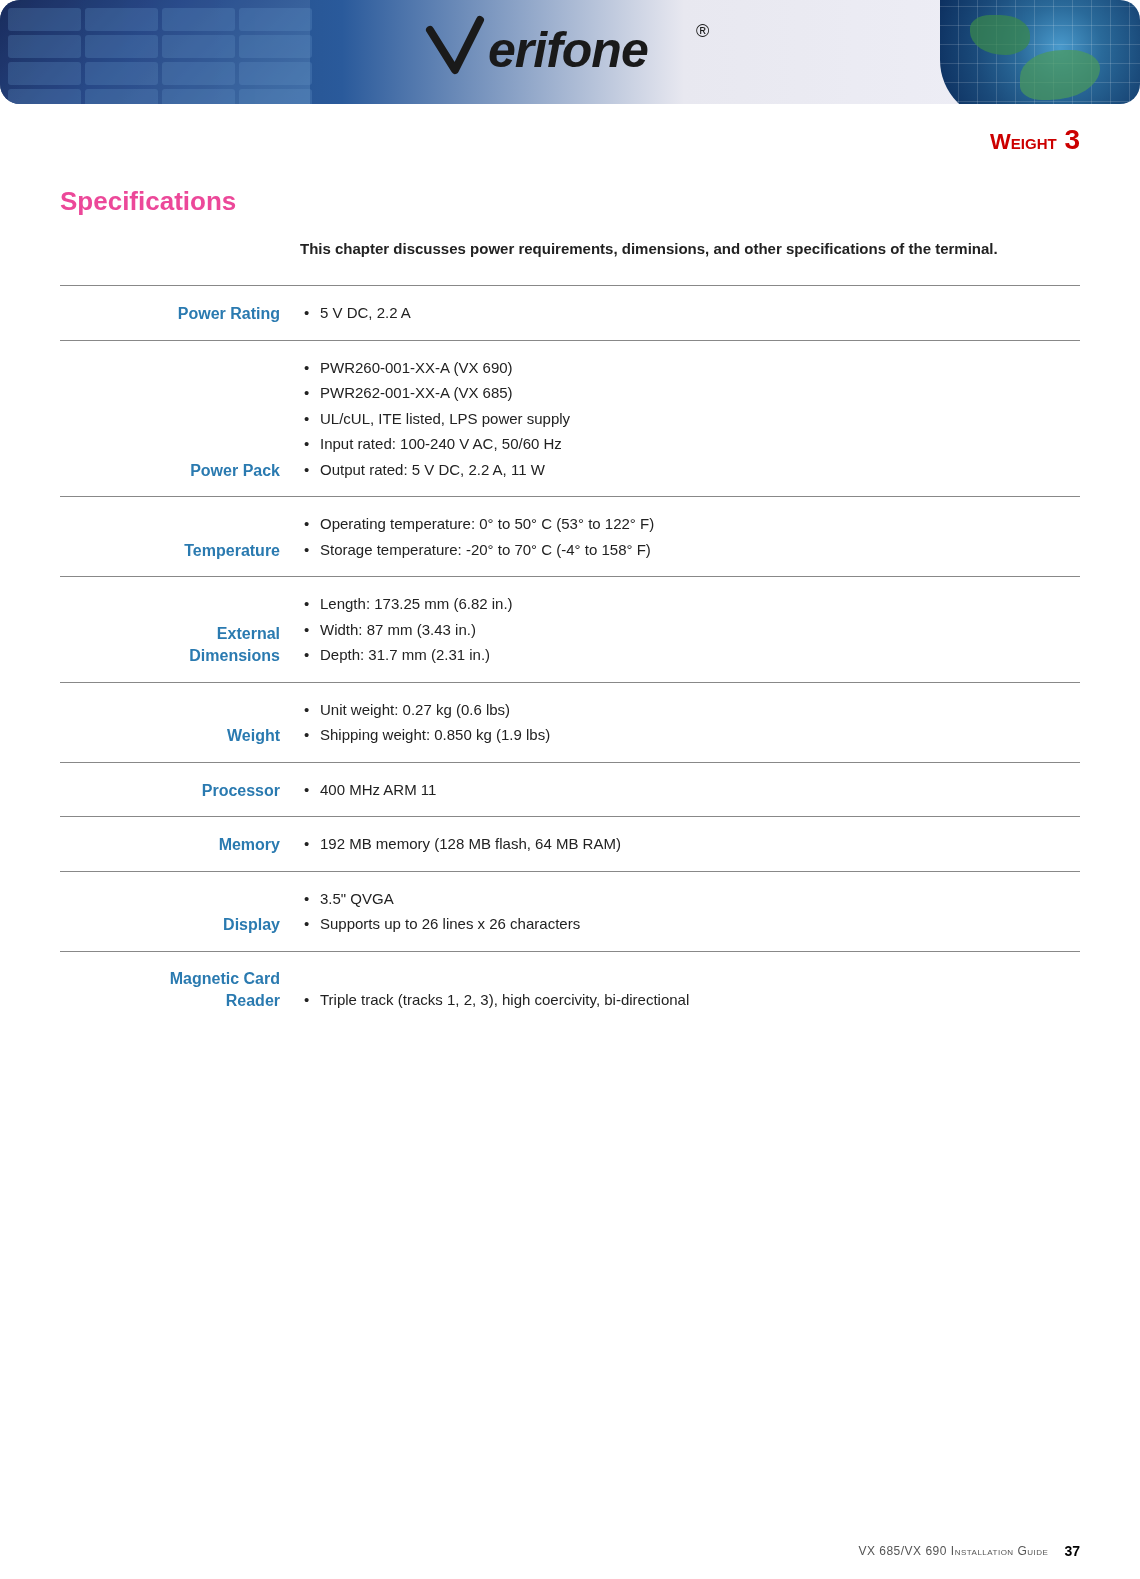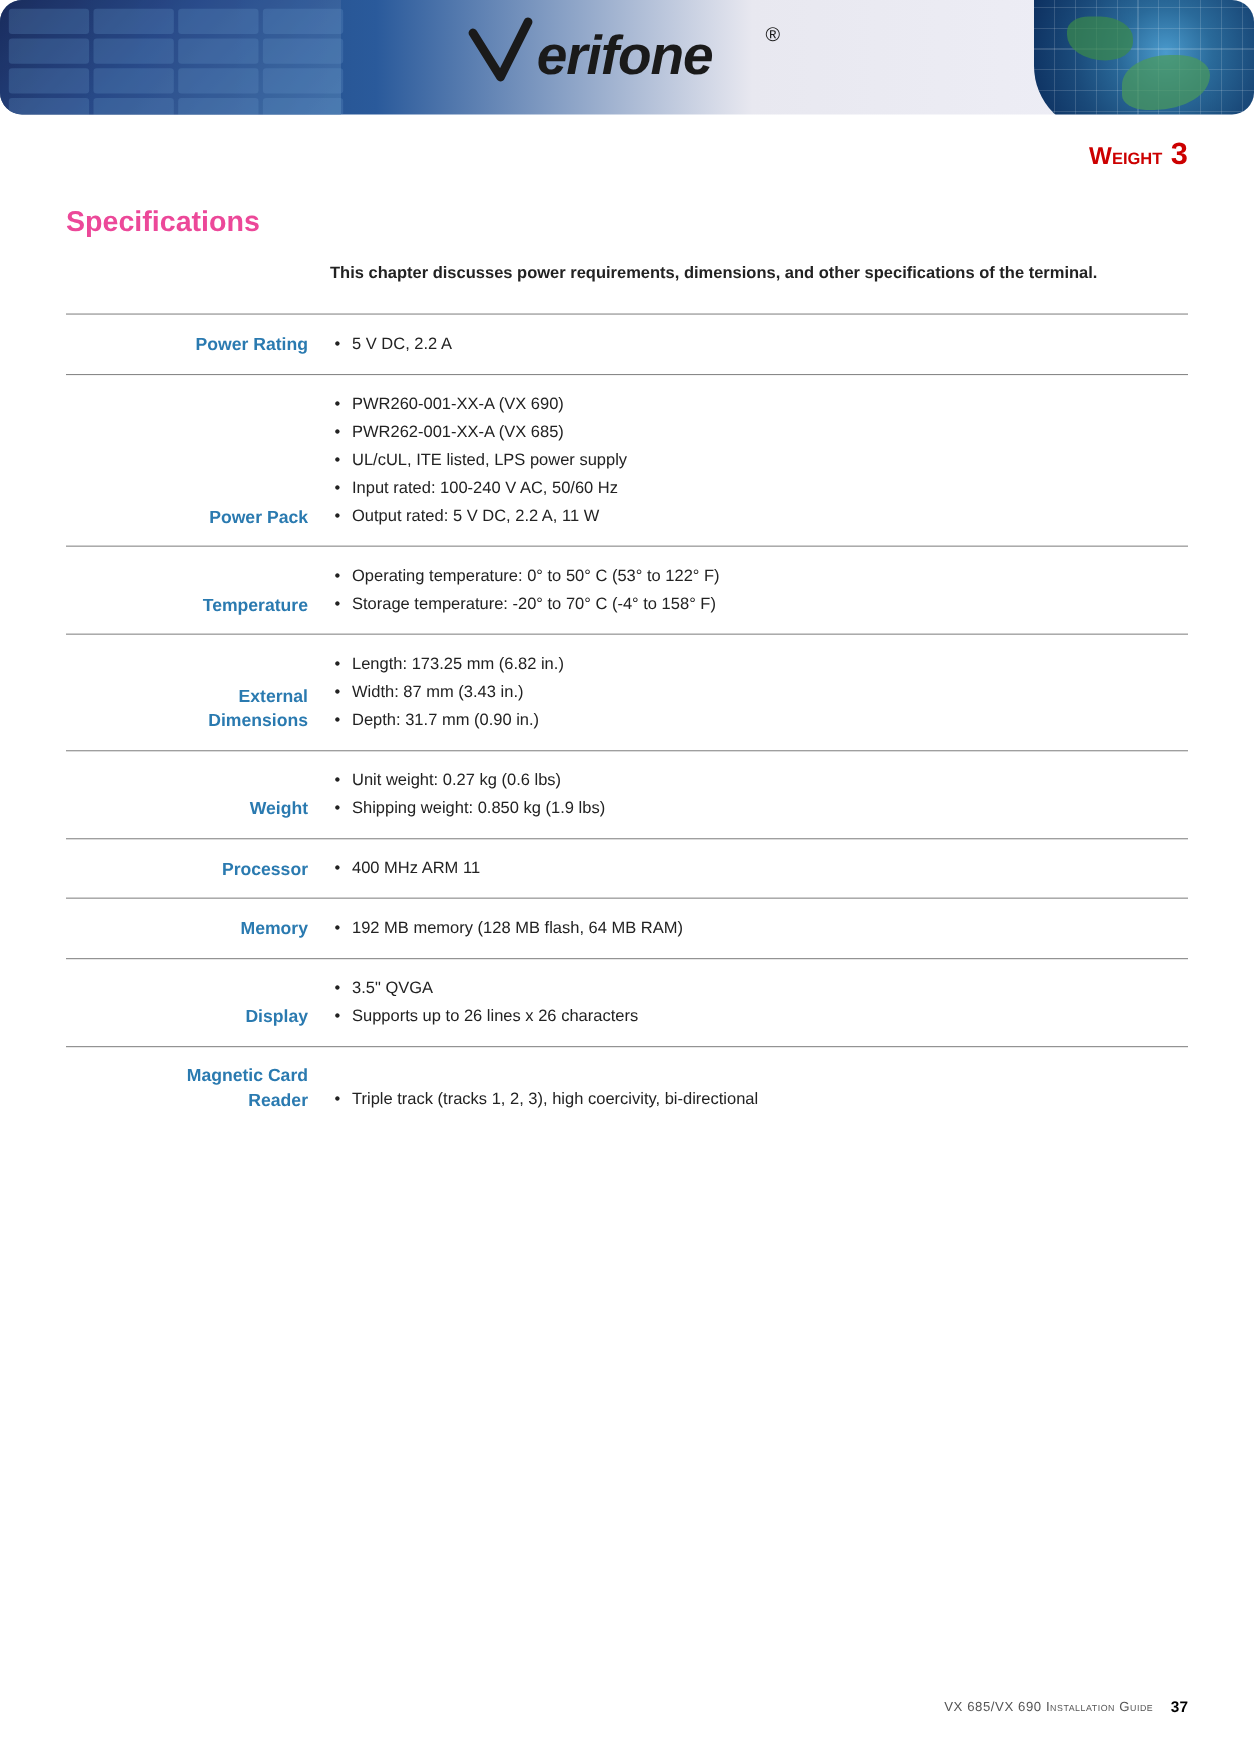--- a/index.html
+++ b/index.html
@@ -278,21 +278,21 @@
             <li>Storage temperature: -20° to 70° C (-4° to 158° F)</li>
           </ul>
         </div>
       </div>
       <div class="spec-row">
         <div class="spec-label">External<br>Dimensions</div>
         <div class="spec-content">
           <ul>
             <li>Length: 173.25 mm (6.82 in.)</li>
             <li>Width: 87 mm (3.43 in.)</li>
-            <li>Depth: 31.7 mm (0.90 in.)</li>
+            <li>Depth: 31.7 mm (2.31 in.)</li>
           </ul>
         </div>
       </div>
       <div class="spec-row">
         <div class="spec-label">Weight</div>
         <div class="spec-content">
           <ul>
             <li>Unit weight: 0.27 kg (0.6 lbs)</li>
             <li>Shipping weight: 0.850 kg (1.9 lbs)</li>
           </ul>

